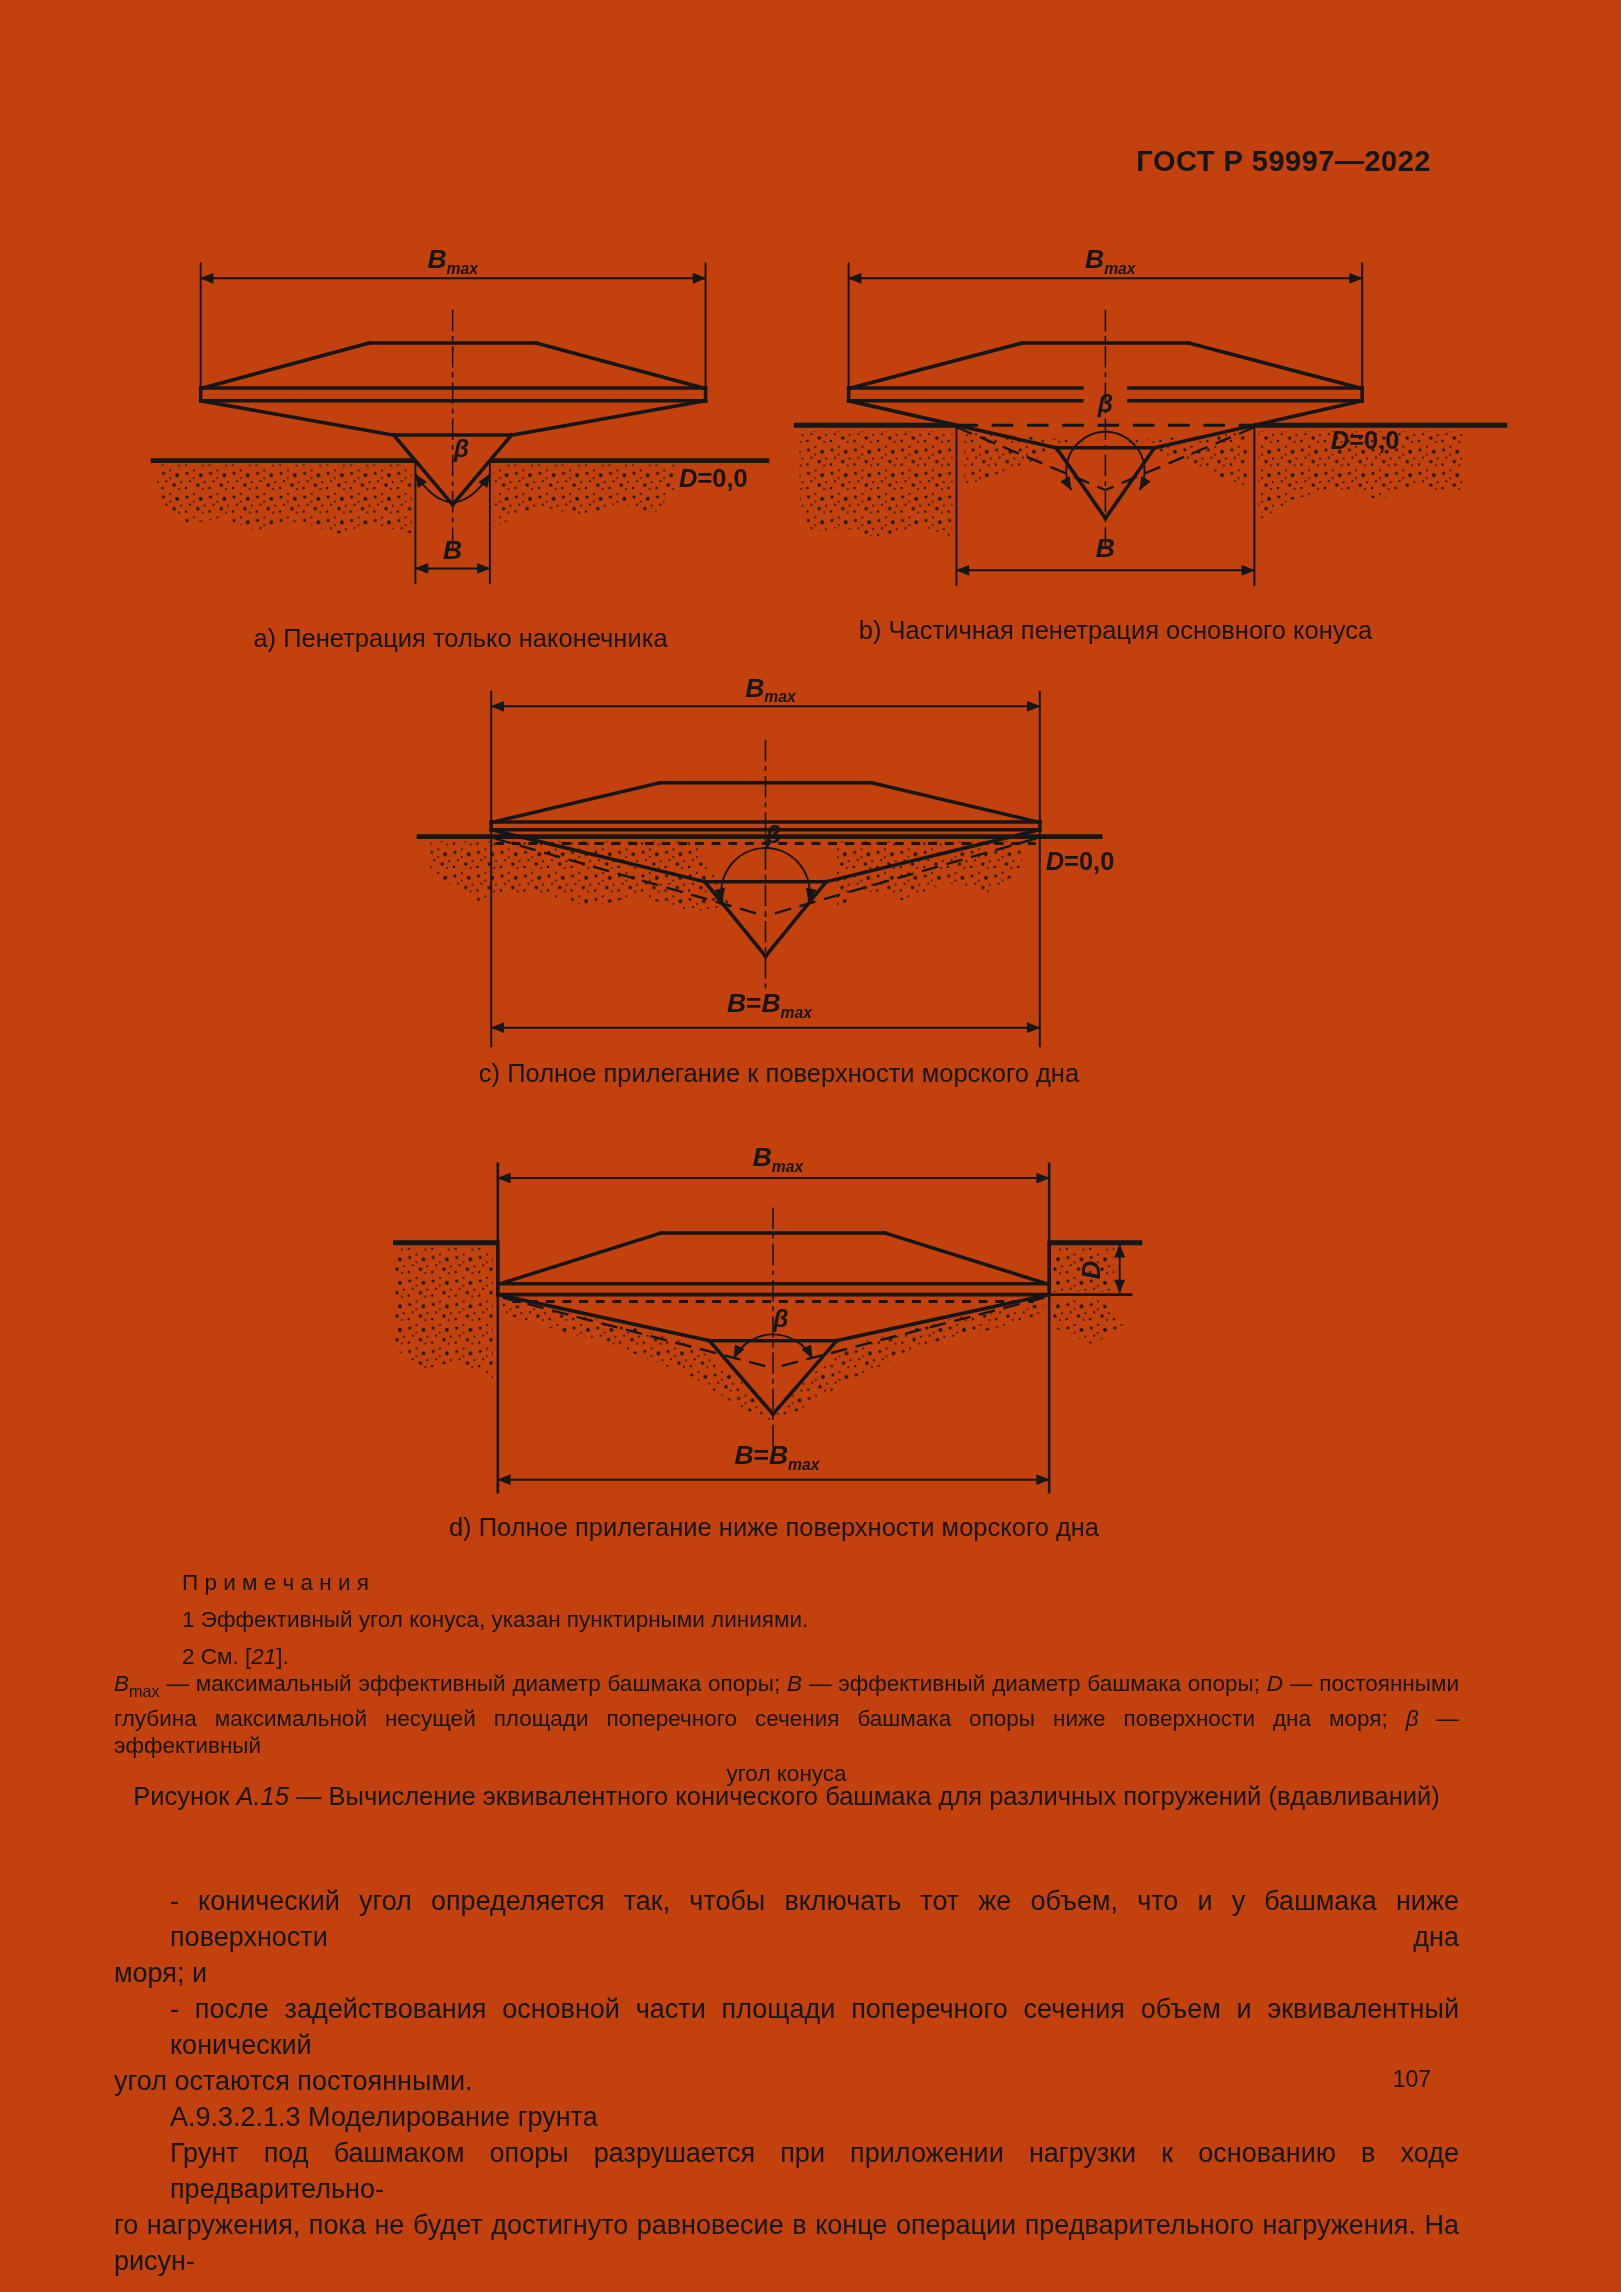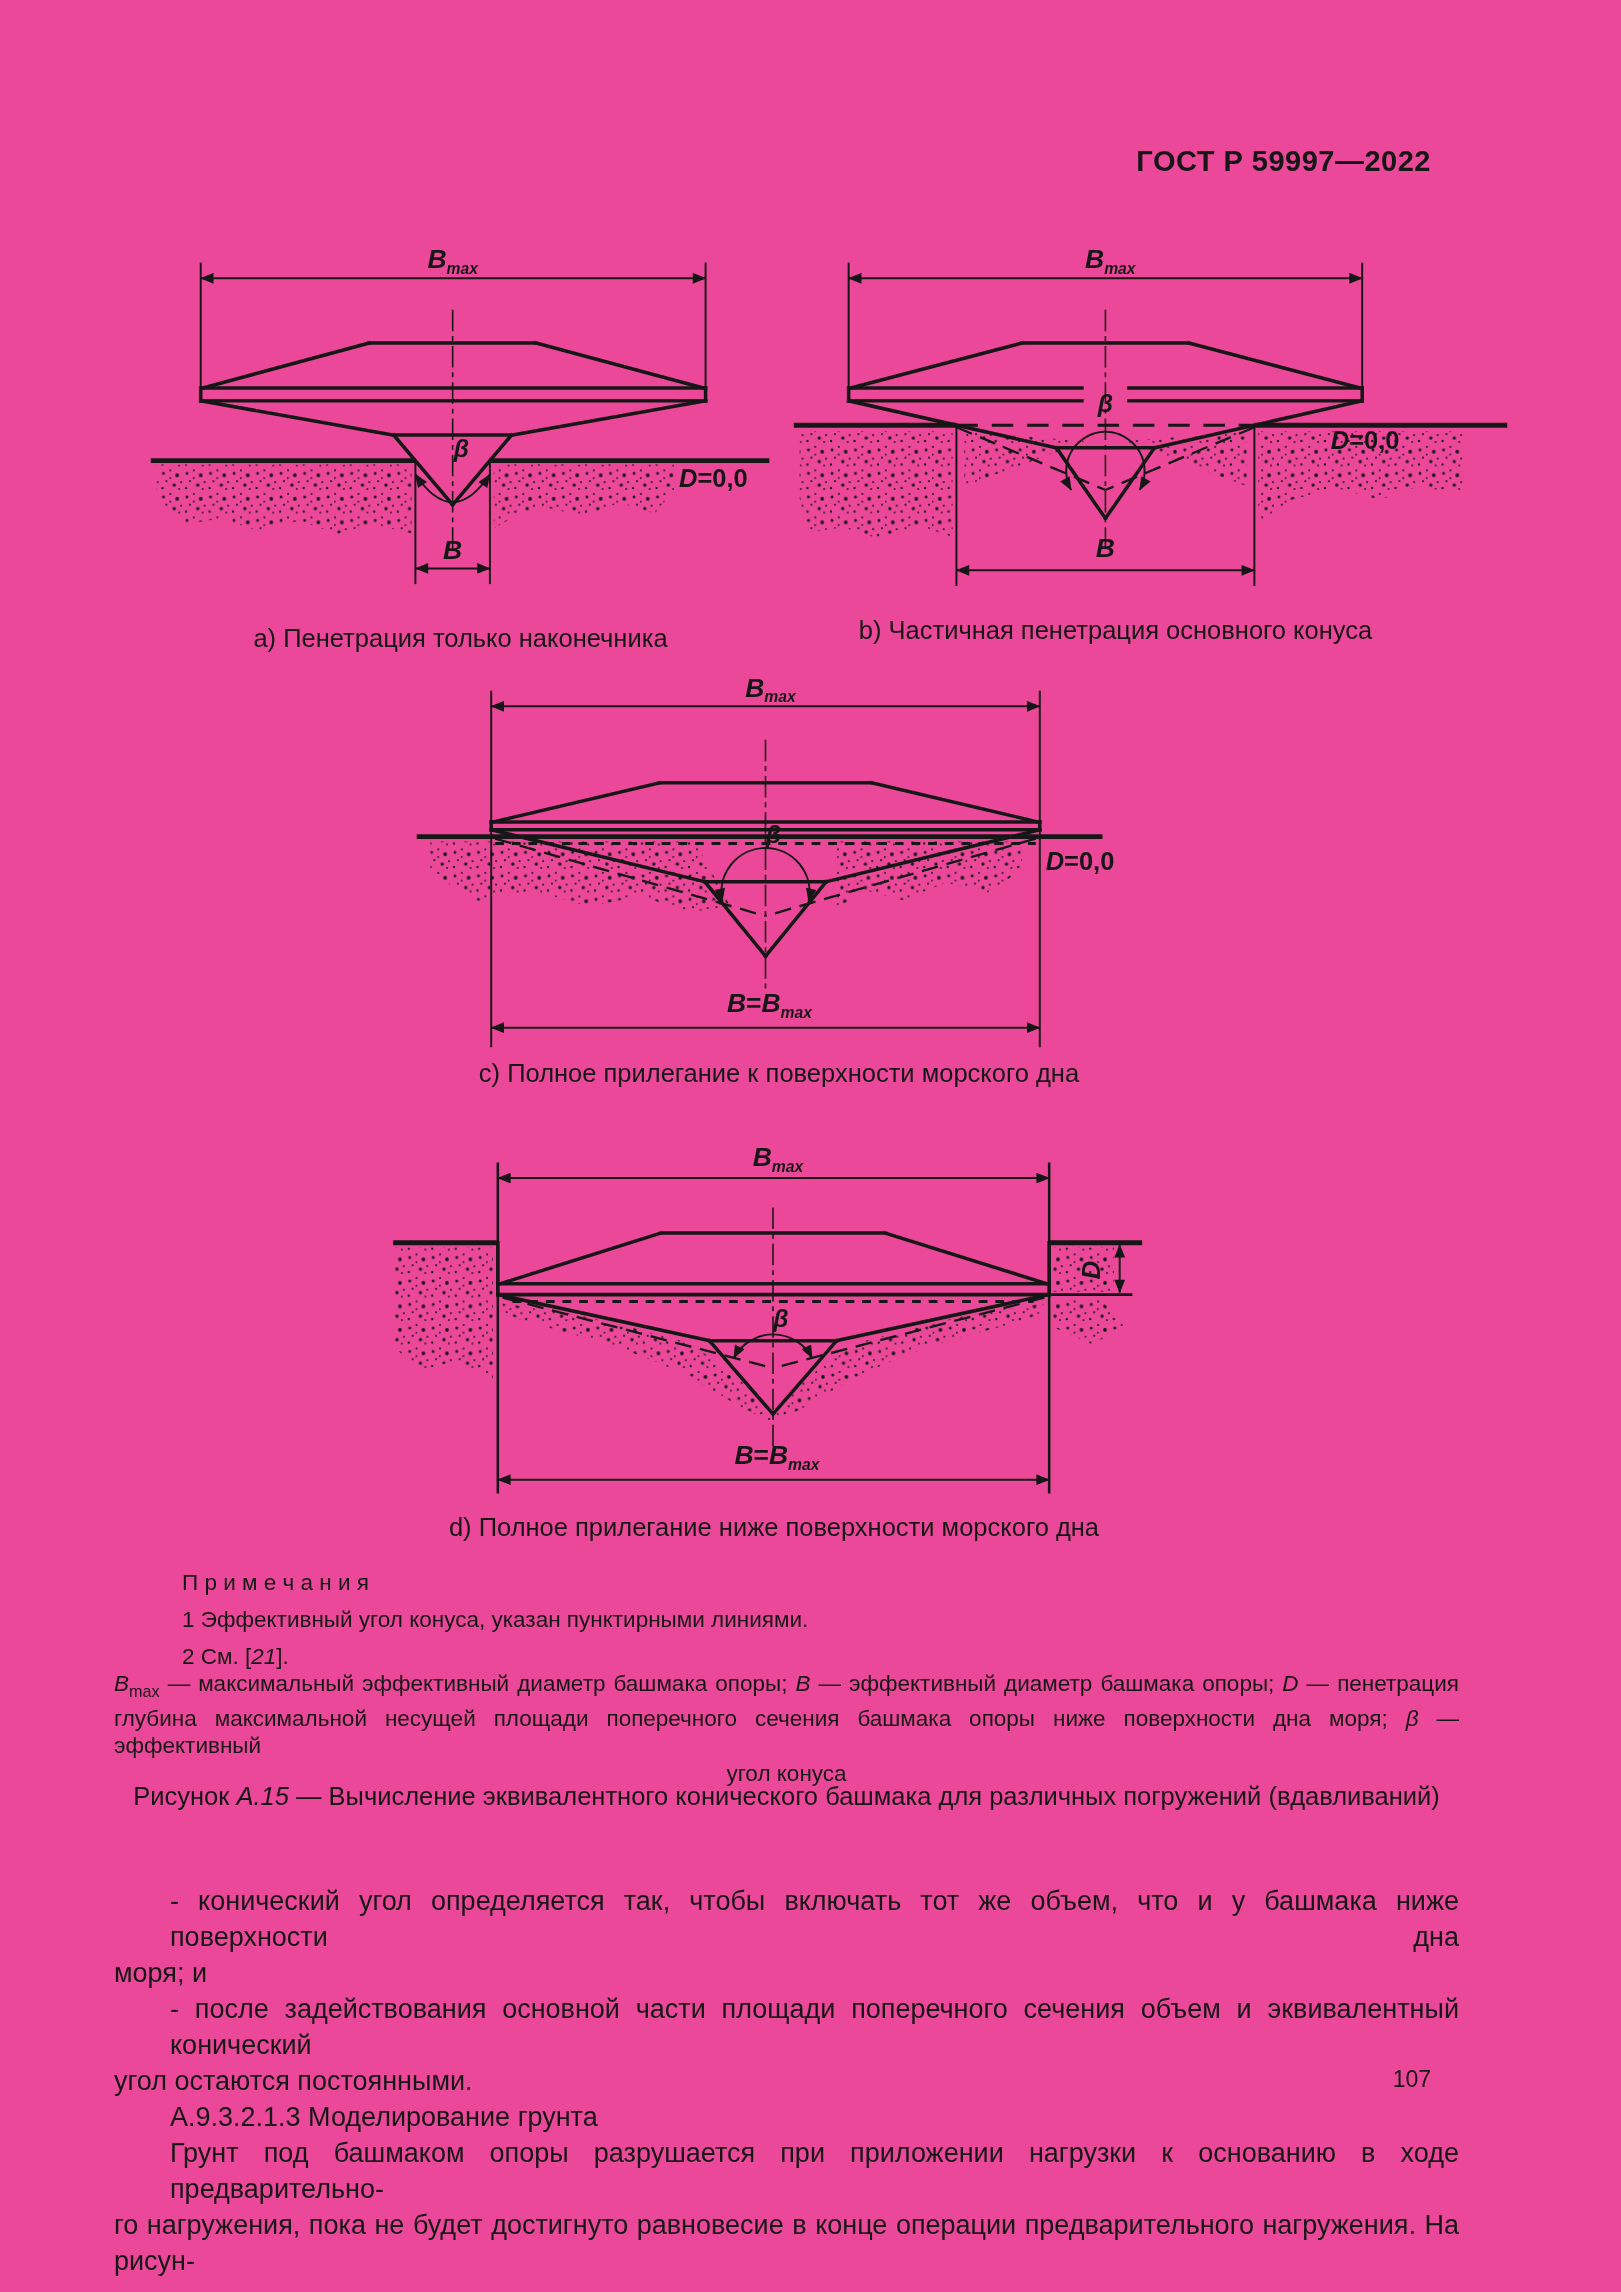--- a/index.html
+++ b/index.html
@@ -1,16 +1,16 @@
 <!DOCTYPE html>
 <html><head>
 <meta charset="utf-8">
 <style>
   html,body{margin:0;padding:0;background:#888;}
-  .page{position:relative;width:1621px;height:2293px;background:#ec4899;
+  .page{position:relative;width:1621px;height:2293px;background:#c2410c;
         font-family:"Liberation Sans",sans-serif;color:#161616;overflow:hidden;margin:0 auto;}
   .abs{position:absolute;}
   .hdr{font-size:29px;font-weight:bold;text-align:right;letter-spacing:0.5px;}
   .cap{font-size:25.5px;text-align:center;}
   .note{font-size:22.5px;line-height:37px;}
   .leg{font-size:22.5px;line-height:27.4px;}
   .jl{text-align:justify;text-align-last:justify;}
   .ctr{text-align:center;}
   .figcap{font-size:25.5px;text-align:center;}
   .body-txt{font-size:27px;line-height:36px;margin-top:48px;}
@@ -307,21 +307,21 @@
 
   <div class="abs cap" style="left:377px;top:1513px;width:794px;">d) Полное прилегание ниже поверхности морского дна</div>
 
   <div class="abs note" style="left:182px;top:1564px;width:1274px;">
     <div>П р и м е ч а н и я</div>
     <div><span>1  Эффективный угол конуса, указан пунктирными линиями.</span></div>
     <div><span>2  См. [</span><span class="it">21</span><span>].</span></div>
   </div>
 
   <div class="abs leg" style="left:114px;top:1670px;width:1345px;">
-    <div class="jl"><span class="it">B</span><span class="sb">max</span><span> — максимальный эффективный диаметр башмака опоры; </span><span class="it">B</span><span> — эффективный диаметр башмака опоры; </span><span class="it">D</span><span> — пенетрация</span></div>
+    <div class="jl"><span class="it">B</span><span class="sb">max</span><span> — максимальный эффективный диаметр башмака опоры; </span><span class="it">B</span><span> — эффективный диаметр башмака опоры; </span><span class="it">D</span><span> — постоянными</span></div>
     <div class="jl"><span>глубина максимальной несущей площади поперечного сечения башмака опоры ниже поверхности дна моря; </span><span class="it">β</span><span> — эффективный</span></div>
     <div class="ctr"><span>угол конуса</span></div>
   </div>
 
   <div class="abs figcap" style="left:114px;top:1782px;width:1345px;"><span>Рисунок </span><span class="it">А.15</span><span> — Вычисление эквивалентного конического башмака для различных погружений (вдавливаний)</span></div>
 
   <div class="abs body-txt" style="left:114px;top:1835px;width:1345px;">
     <div class="ind jl">- конический угол определяется так, чтобы включать тот же объем, что и у башмака ниже поверхности дна</div>
     <div>моря; и</div>
     <div class="ind jl">- после задействования основной части площади поперечного сечения объем и эквивалентный конический</div>

